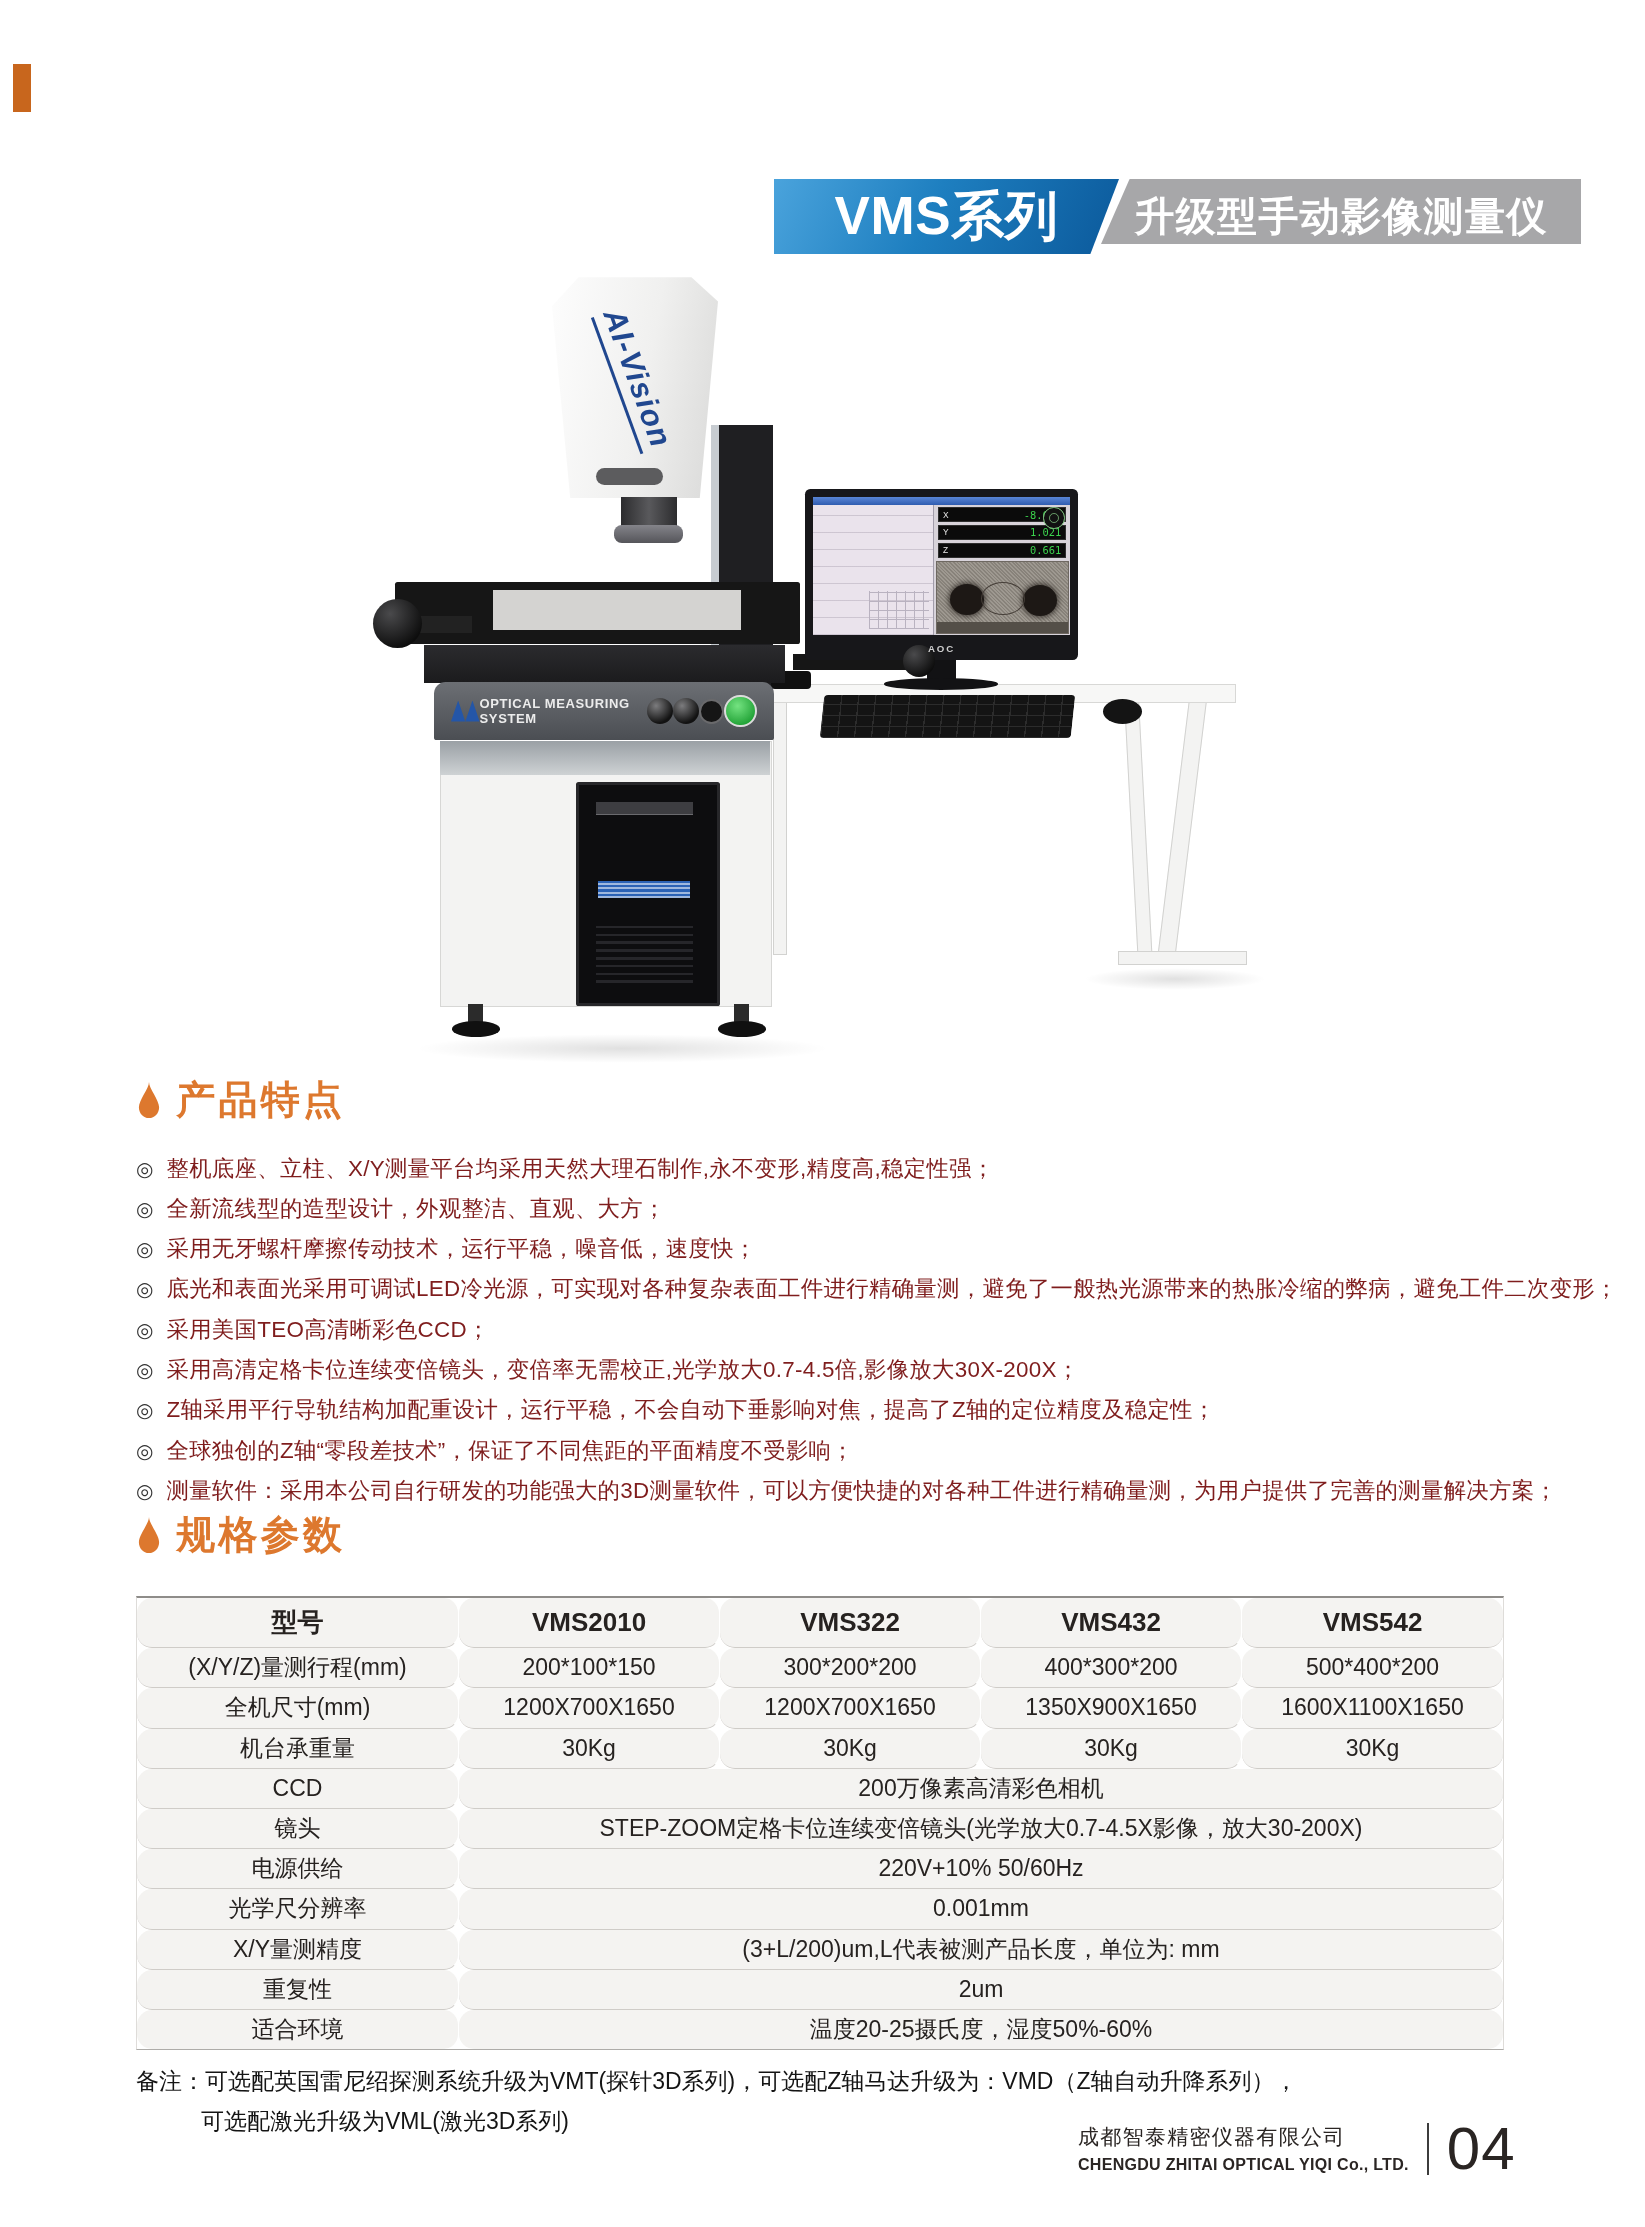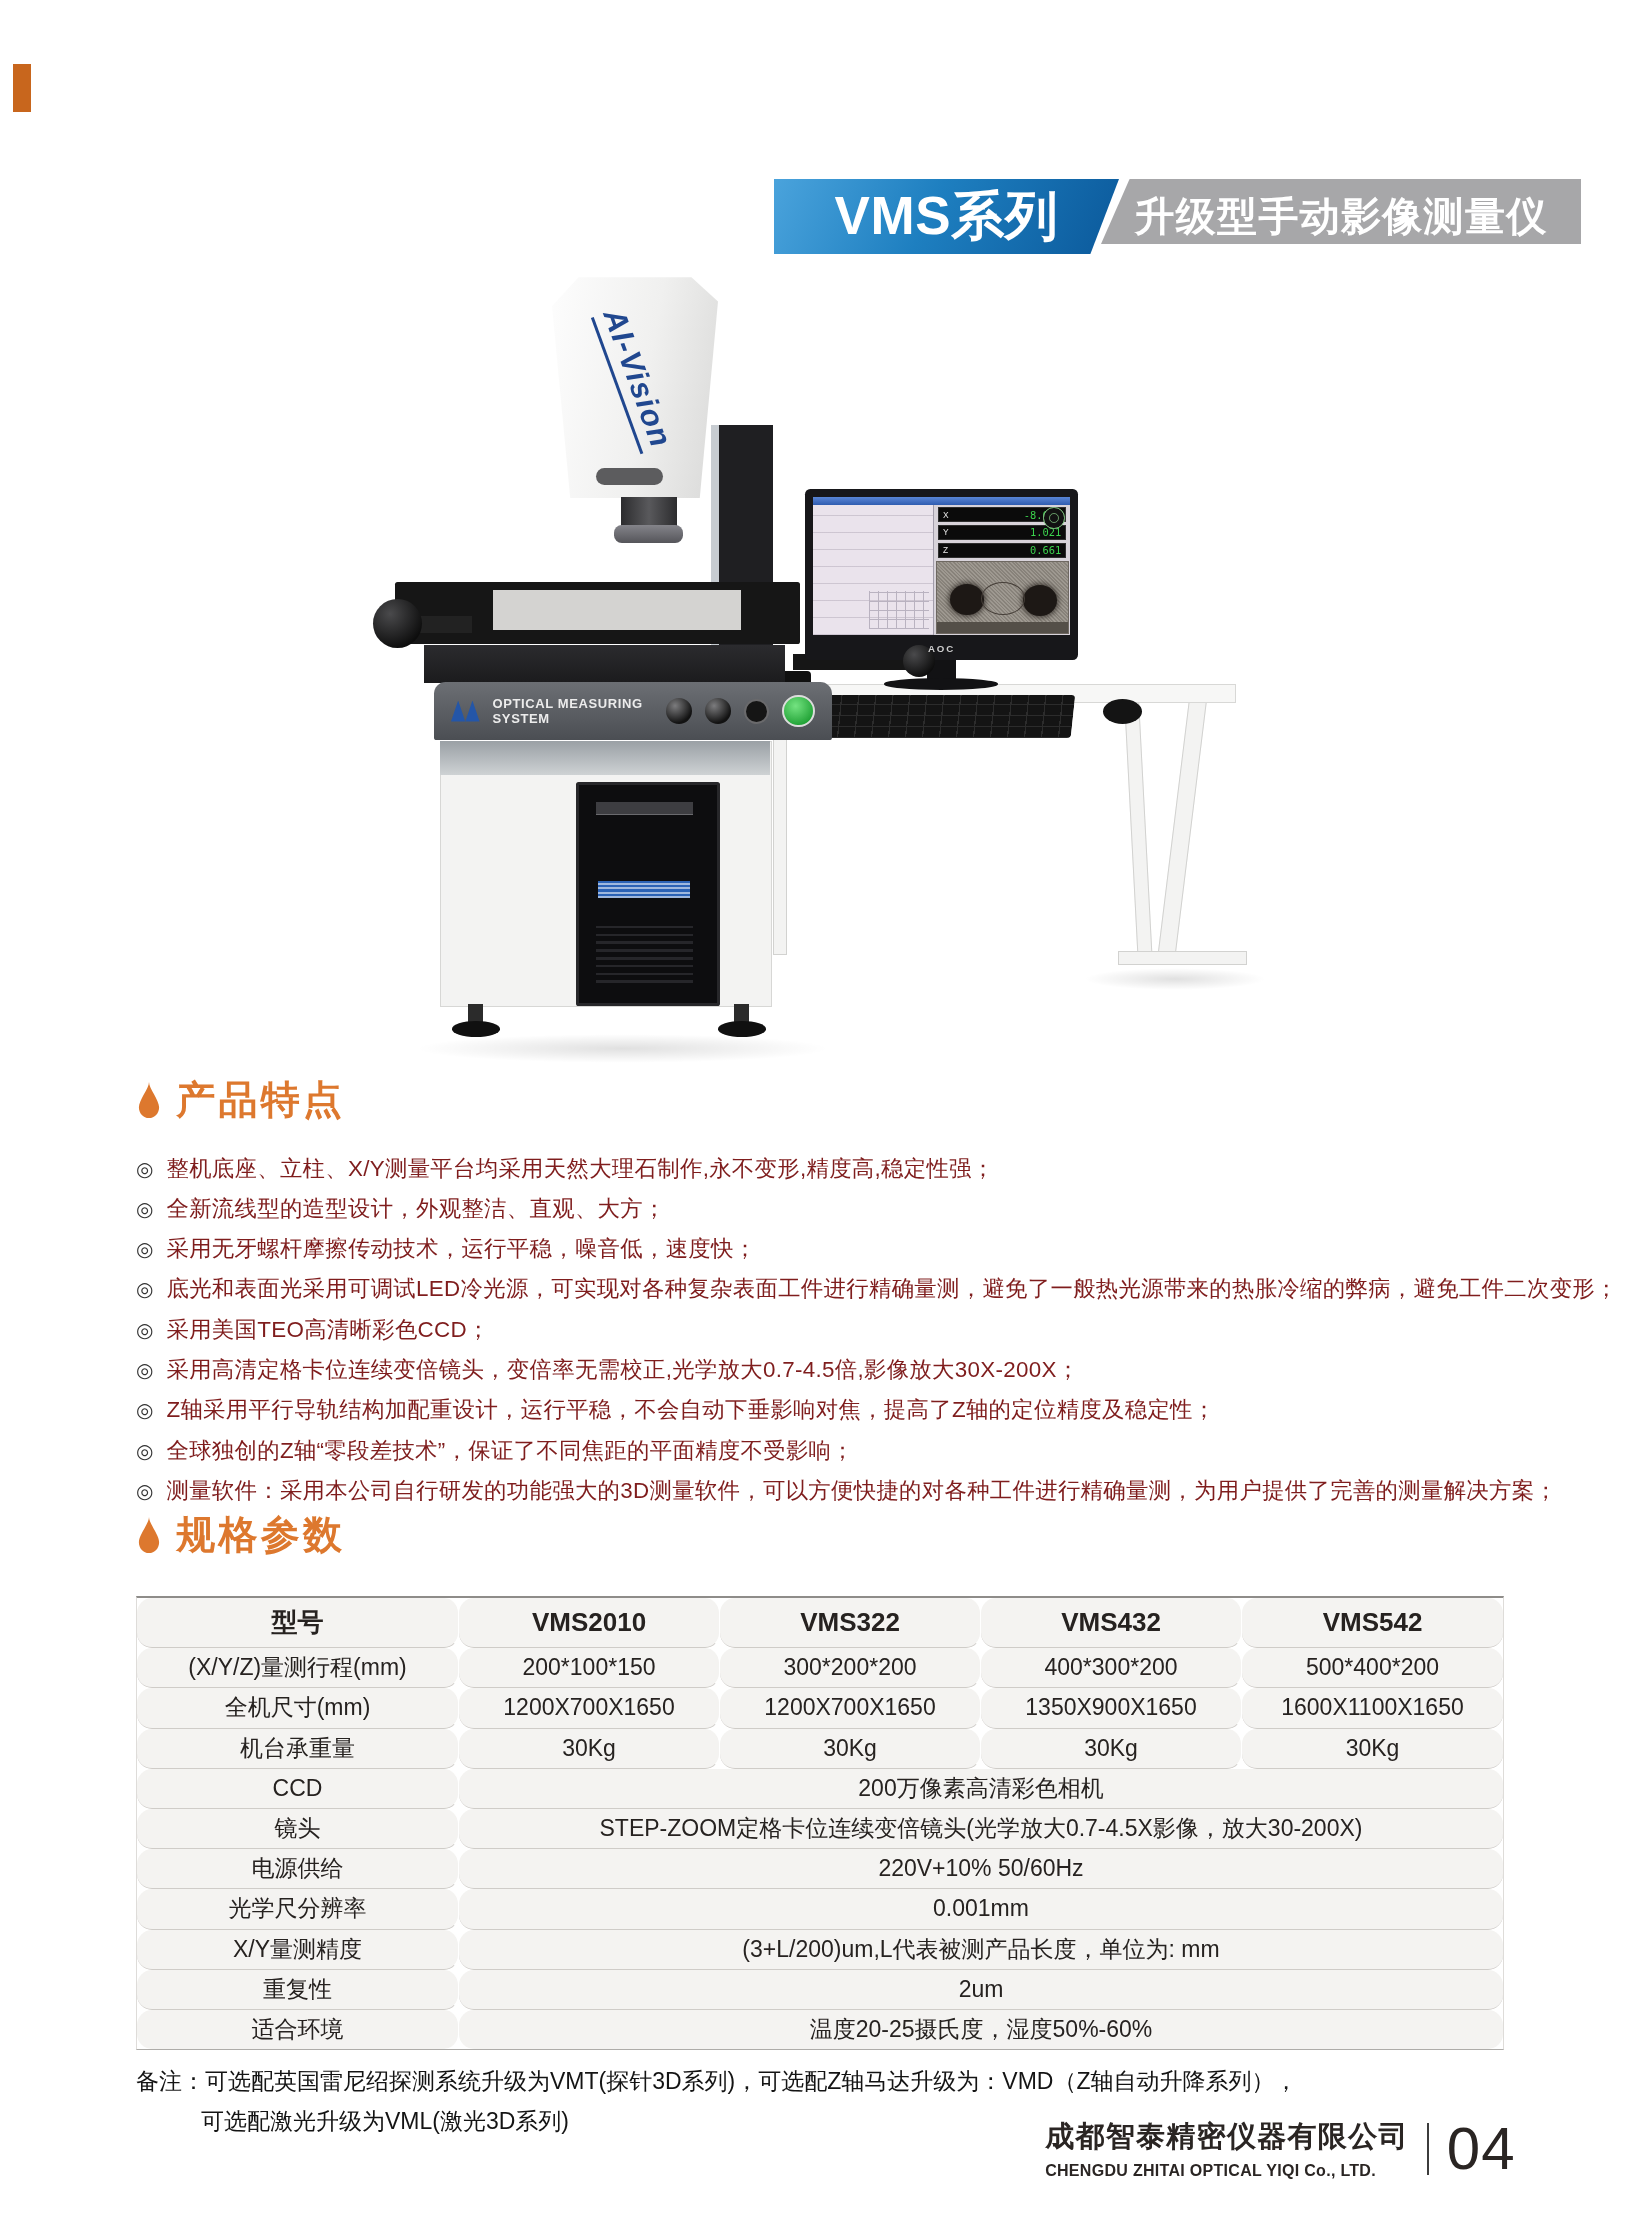--- a/index.html
+++ b/index.html
@@ -49,22 +49,22 @@
   .stage-top{left:38px;top:319px;width:405px;height:62px;background:#161616;border-radius:2.6px;z-index:6;}
   .stage-glass{left:136px;top:327px;width:248px;height:40px;background:#d4d3d1;z-index:7;}
   .stage-mid{left:67px;top:382px;width:361px;height:38px;background:linear-gradient(#2b2b2e,#1b1b1d);z-index:6;}
   .handwheel{left:15.6px;top:336px;width:49px;height:49px;border-radius:50%;
     background:radial-gradient(circle at 35% 30%,#4a4a4c,#0d0d0d 75%);z-index:7;}
   .axle{left:60px;top:353px;width:55px;height:17px;background:#222;z-index:6;}
   .y-bar{left:436px;top:391px;width:121px;height:15.6px;background:#161616;z-index:5;}
   .y-knob{left:546px;top:382px;width:32px;height:32px;border-radius:50%;
     background:radial-gradient(circle at 35% 30%,#4a4a4c,#0d0d0d 75%);z-index:6;}
   
-  .panel{left:77px;top:419px;width:398px;height:58px;z-index:7;border-radius:11.7px 11.7px 2.6px 2.6px;
-    background:linear-gradient(#6c6f74,#4b4e53);display:flex;align-items:center;padding:0 17px;box-sizing:border-box;gap:13px;}
+  .panel{left:77px;top:419px;width:340px;height:58px;z-index:7;border-radius:11.7px 11.7px 2.6px 2.6px;
+    background:linear-gradient(#6c6f74,#4b4e53);display:flex;align-items:center;padding:0 17px;box-sizing:border-box;}
   .panel-logo{position:relative;width:28.6px;height:21px;background:#2456a8;
     clip-path:polygon(0 100%,25% 0,50% 100%,75% 0,100% 100%);}
   .panel-text{position:relative;flex:1;color:#ececec;font-size:13px;font-weight:bold;letter-spacing:0.6px;text-align:left;}
   .knob{position:relative;width:26px;height:26px;border-radius:50%;
     background:radial-gradient(circle at 35% 30%,#7c7c7e,#121212 70%);}
   .jack{position:relative;width:21px;height:21px;border-radius:50%;background:#151515;border:2.6px solid #6a6a6c;}
   .power-btn{position:relative;width:28.6px;height:28.6px;border-radius:50%;border:2.6px solid #dcdcdc;
     background:radial-gradient(circle at 40% 32%,#74e381,#22a337 75%);}
   .cabinet{left:83px;top:478px;width:330px;height:264px;background:#f3f3f2;border:1.3px solid #d7d7d5;z-index:6;}
   .cabinet-top{left:83px;top:478px;width:330px;height:34px;background:linear-gradient(#9aa0a5,#ced2d4);z-index:7;}
@@ -132,21 +132,21 @@
   .spec-table thead th{font-size:26px;font-weight:bold;height:44px;}
   .spec-table tbody td{font-size:23px;height:34px;}
   .spec-table .col-label{width:308px;}
   .spec-table tbody tr:last-child td{border-bottom:none;}
   .notes{margin-top:19.5px;font-size:23px;color:#141414;line-height:1.0;}
   .notes .note-line2{margin-top:17px;padding-left:65px;}
 
   
   .footer{position:absolute;right:130px;top:2068px;display:flex;align-items:center;}
   .company{text-align:left;color:#2a2523;}
-  .company-cn{font-size:29px;font-weight:bold;letter-spacing:1.3px;}
+  .company-cn{font-size:21px;font-weight:normal;letter-spacing:1.3px;}
   .company-en{font-size:16px;margin-top:5.2px;letter-spacing:0.3px;font-weight:bold;}
   .footer-divider{width:1.9px;height:52px;background:#3c3c3c;margin:0 18px;}
   .page-number{font-size:60px;color:#2a2523;font-weight:500;letter-spacing:1.3px;}
 </style>
 </head>
 <body>
 
 <div class="page">
 
   <div class="corner-tab"></div>

